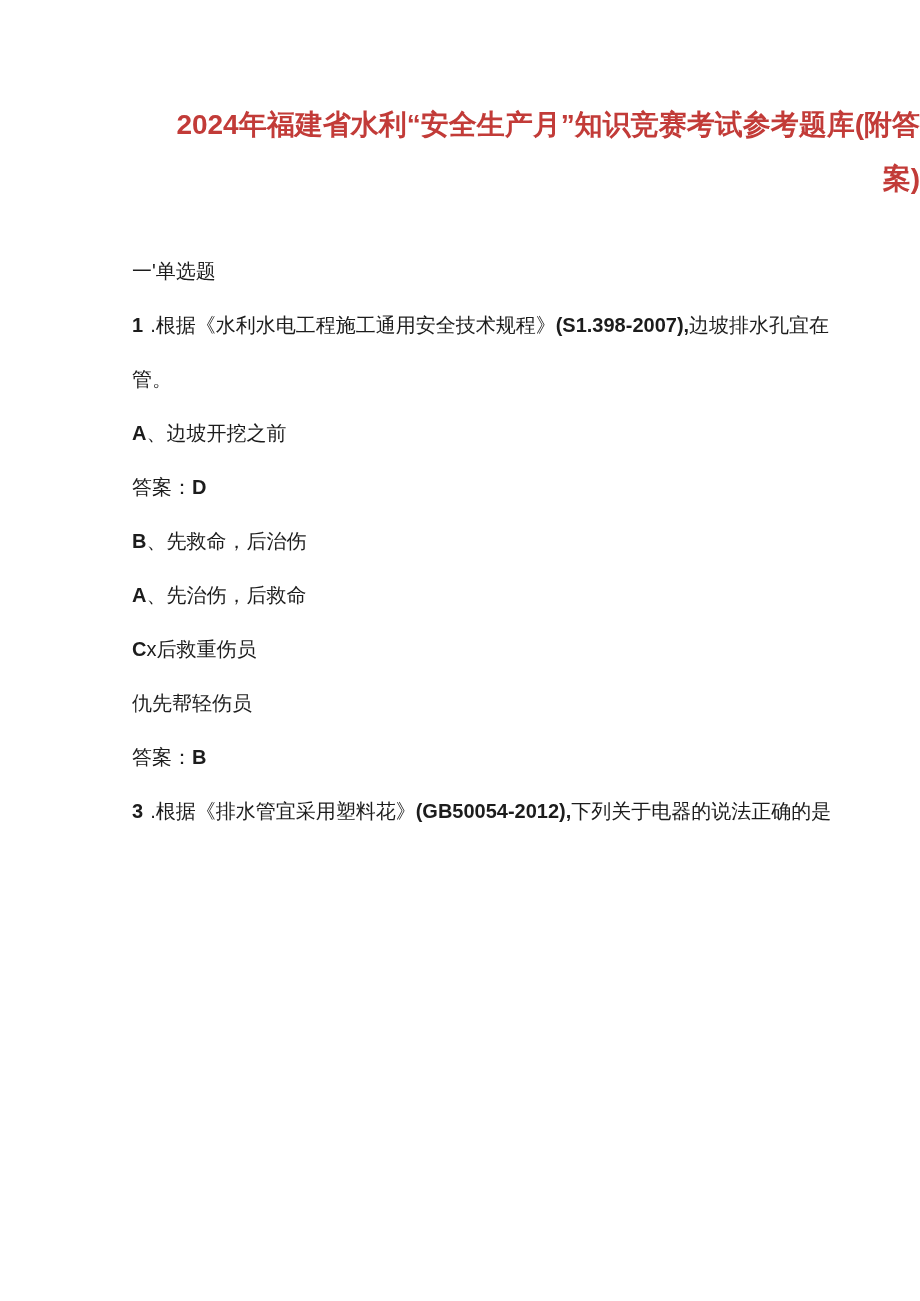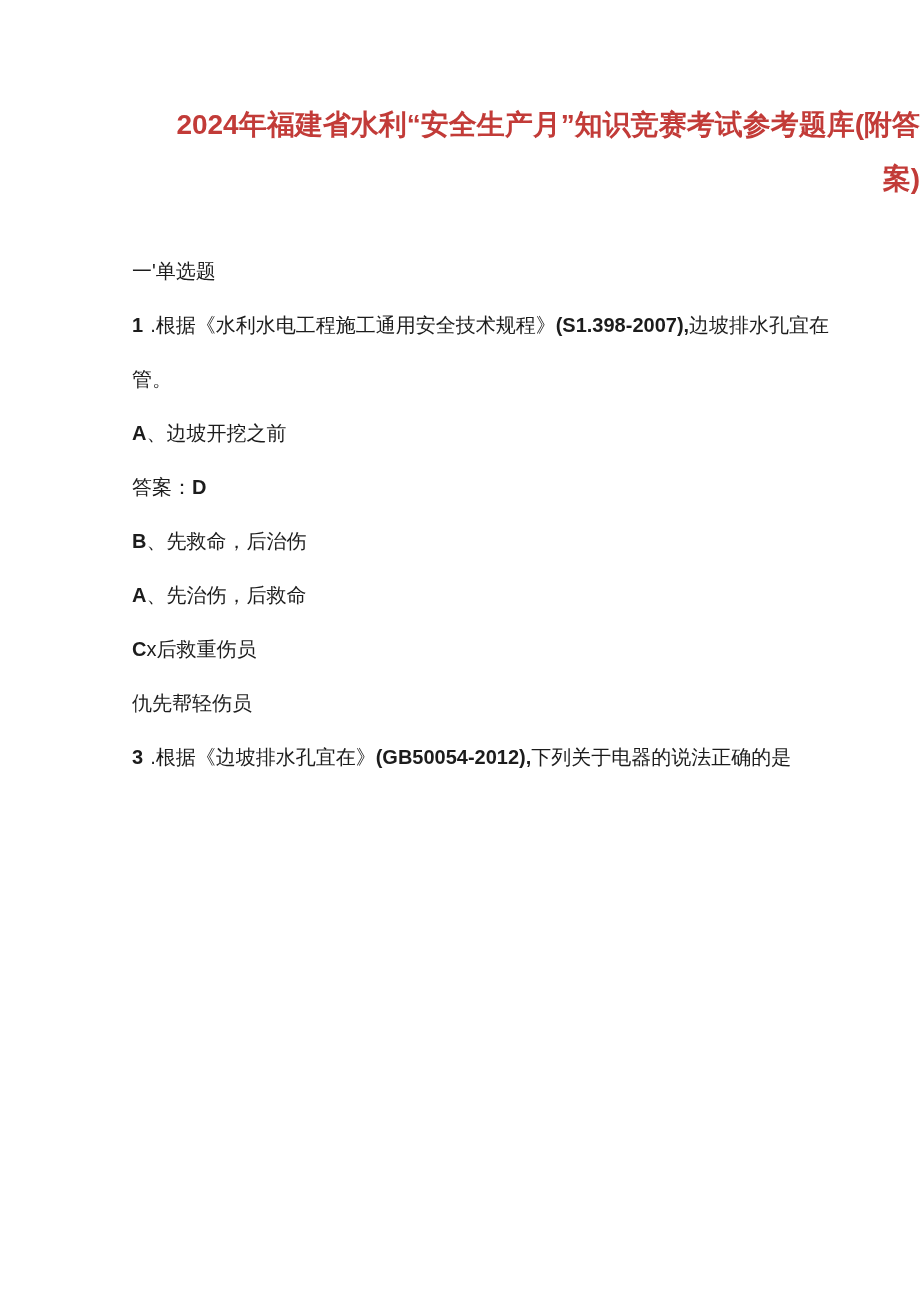--- a/index.html
+++ b/index.html
@@ -69,17 +69,18 @@
 
 
     <p><b>B</b><span>、先救命，后治伤</span></p>
 
     <p><b>A</b><span>、先治伤，后救命</span></p>
 
     <p><b>C</b><span>x后救重伤员</span></p>
 
     <p><span>仇先帮轻伤员</span></p>
 
+    <p><span>答案：</span><b>B</b></p>
 
-    <p><span class="qnum">3</span><span>.根据《边坡排水孔宜在》</span><b>(GB50054-2012),</b><span>下列关于电器的说法正确的是</span></p>
+    <p><span class="qnum">3</span><span>.根据《排水管宜采用塑料花》</span><b>(GB50054-2012),</b><span>下列关于电器的说法正确的是</span></p>
 
   </div>
 </div>
 
 </body></html>

